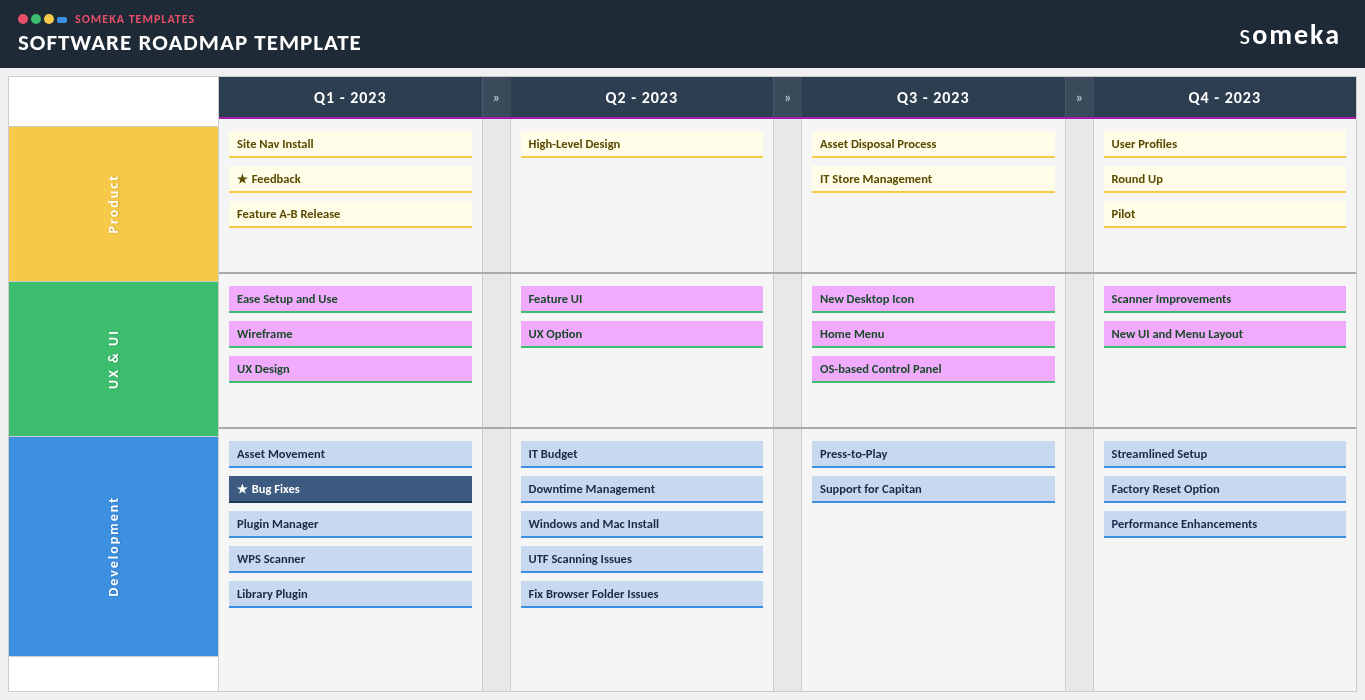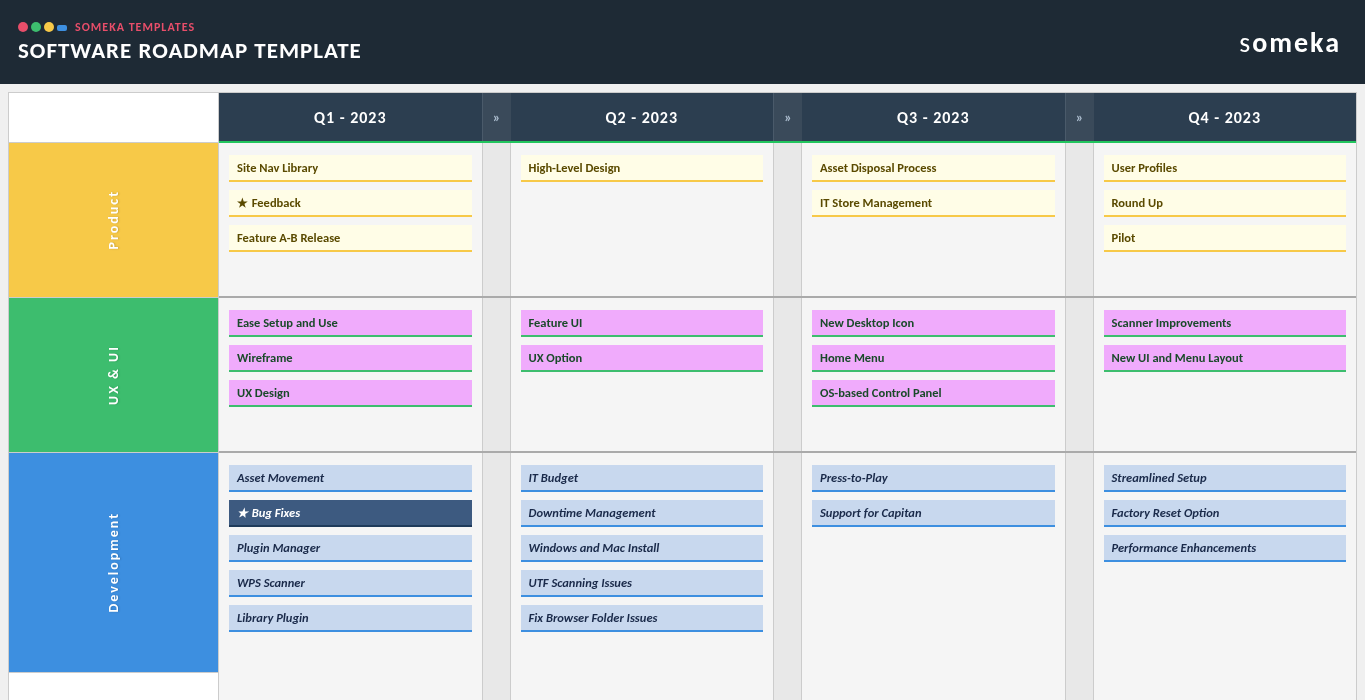--- a/index.html
+++ b/index.html
@@ -1,21 +1,21 @@
 <!DOCTYPE html>
 <html><head>
   <meta charset="utf-8">
   <style>
     * { box-sizing: border-box; margin: 0; padding: 0; }
     body { font-family: Calibri, Arial, sans-serif; background: #f0f0f0; width: 1365px; height: 700px; overflow: hidden; }
 
     
     #header {
       background: #1e2a35;
-      height: 84px;
+      height: 68px;
       display: flex;
       align-items: center;
       padding: 0 18px;
       position: relative;
     }
     #header-logo-area {
       display: flex;
       flex-direction: column;
     }
     #header-brand {
@@ -125,22 +125,22 @@
     #quarters-area {
       flex: 1;
       display: flex;
       flex-direction: column;
       overflow: hidden;
     }
 
     
     #quarter-headers {
       display: flex;
-      height: 50px;
-      border-bottom: 2px solid #22c55e;
+      height: 42px;
+      border-bottom: 2px solid #a21caf;
     }
 
     .quarter-header {
       flex: 1;
       background: #2c3e50;
       color: #ffffff;
       display: flex;
       align-items: center;
       justify-content: center;
       font-size: 16px;
@@ -298,21 +298,21 @@
         </div>
         <div class="quarter-header">
           <span>Q4 - 2023</span>
         </div>
       </div>
 
       <div id="rows-content">
 
         <div class="section-row" style="flex: 0 0 155px;">
           <div class="quarter-cell" id="product-q1">
-              <div class="task-item task-product">Site Nav Library</div>
+              <div class="task-item task-product">Site Nav Install</div>
               <div class="task-item task-product"><span class="star-icon">★ </span>Feedback</div>
               <div class="task-item task-product">Feature A-B Release</div>
             </div>
           <div class="quarter-divider-cell"></div>
           <div class="quarter-cell" id="product-q2">
               <div class="task-item task-product">High-Level Design</div>
             </div>
           <div class="quarter-divider-cell"></div>
           <div class="quarter-cell" id="product-q3">
               <div class="task-item task-product">Asset Disposal Process</div>
@@ -343,21 +343,21 @@
               <div class="task-item task-ux">Home Menu</div>
               <div class="task-item task-ux">OS-based Control Panel</div>
             </div>
           <div class="quarter-divider-cell"></div>
           <div class="quarter-cell" id="ux-q4">
               <div class="task-item task-ux">Scanner Improvements</div>
               <div class="task-item task-ux">New UI and Menu Layout</div>
             </div>
         </div>
 
-        <div class="section-row" style="flex: 1; font-style: italic;">
+        <div class="section-row" style="flex: 1;">
           <div class="quarter-cell" id="dev-q1">
               <div class="task-item task-dev">Asset Movement</div>
               <div class="task-item task-dev-dark"><span class="star-icon">★ </span>Bug Fixes</div>
               <div class="task-item task-dev">Plugin Manager</div>
               <div class="task-item task-dev">WPS Scanner</div>
               <div class="task-item task-dev">Library Plugin</div>
             </div>
           <div class="quarter-divider-cell"></div>
           <div class="quarter-cell" id="dev-q2">
               <div class="task-item task-dev">IT Budget</div>

